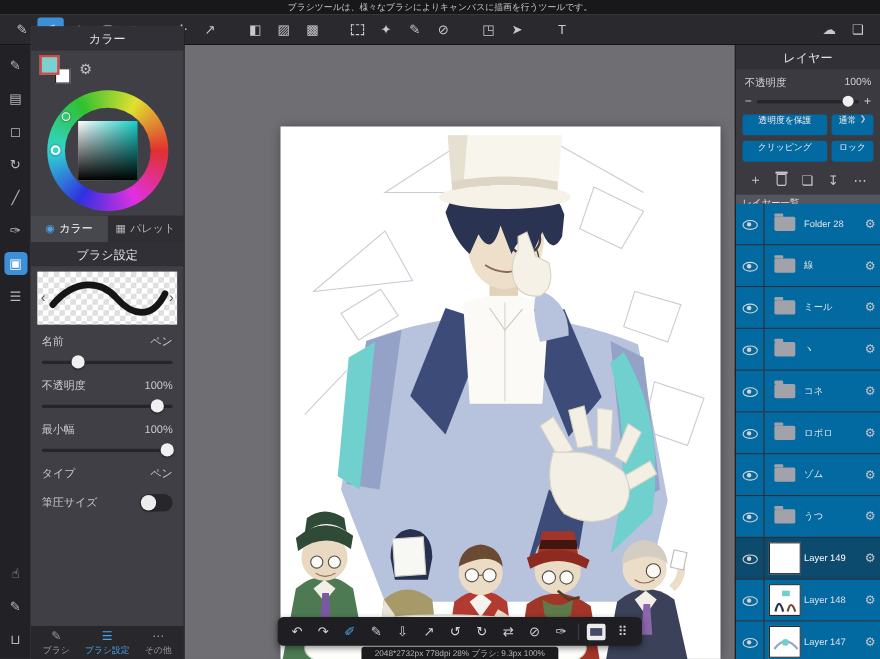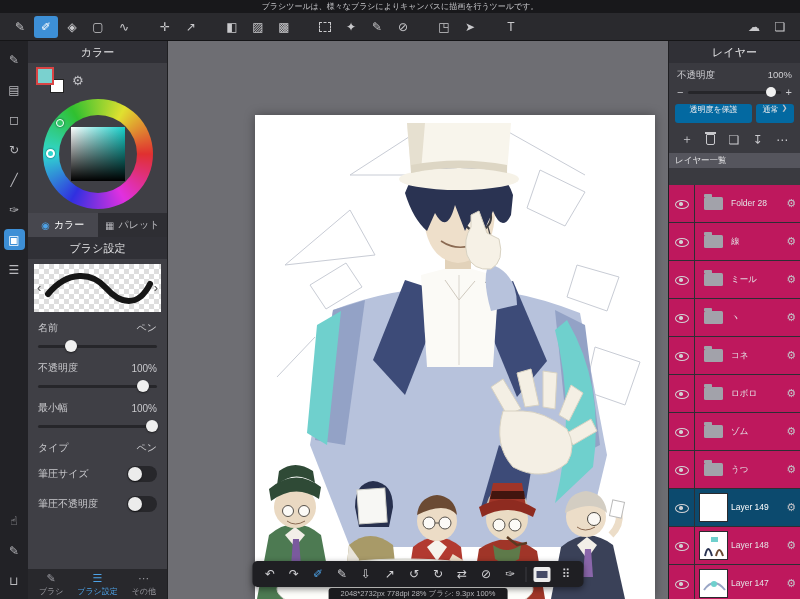--- a/index.html
+++ b/index.html
@@ -21,21 +21,21 @@
 
   
   .left-strip { position:absolute; top:41px; left:0; bottom:0; width:28px; background:#222226;
                 display:flex; flex-direction:column; align-items:center; padding:8px 0; gap:9px; }
   .strip-icon { width:21px; height:21px; display:flex; align-items:center; justify-content:center;
                 color:#b9b9bd; font-size:12px; border-radius:4px; }
   .strip-icon.active { background:#3d8fd6; color:#fff; }
   .strip-spacer { flex:1; }
 
   
-  .left-panel { position:absolute; top:41px; left:28px; bottom:0; width:140px; background:#3f3f45;
+  .left-panel { position:absolute; top:24px; left:28px; bottom:0; width:140px; background:#3f3f45;
                 color:#d6d6d8; border-right:1px solid #1f1f22; }
   .panel-header { height:22px; background:#303036; display:flex; align-items:center; justify-content:center;
                   font-size:11px; color:#e4e4e6; }
   .color-row { display:flex; align-items:center; gap:8px; padding:5px 8px; height:34px; }
   .swatches { position:relative; width:28px; height:26px; }
   .swatch-sub { position:absolute; right:0; bottom:0; width:14px; height:14px; background:#ffffff; border:1px solid #222; }
   .swatch-main { position:absolute; top:0; left:0; width:18px; height:18px; background:#7ad1cf; border:2px solid #d94444; }
   .rgb { flex:1; font-size:8px; line-height:1.3; color:#cfcfd3; }
   .gear { color:#c2c2c6; font-size:13px; }
   .wheel-wrap { display:flex; justify-content:center; padding:2px 0 4px; }
@@ -103,21 +103,21 @@
   .pbtn { flex:1; height:19px; background:#0369a1; border-radius:3px; font-size:8px; color:#ebebee;
           display:flex; align-items:flex-start; justify-content:center; gap:3px; white-space:nowrap; }
   .pbtn .chev { font-size:7px; color:#c5c5ca; }
   .licons { display:flex; align-items:center; justify-content:space-between; padding:3px 12px 5px;
             color:#c9c9cd; font-size:12px; }
   .trash { width:9px; height:11px; border:1.2px solid #c9c9cd; border-radius:1px 1px 2px 2px; position:relative; }
   .trash::before { content:''; position:absolute; top:-3px; left:-2px; right:-2px; height:1.5px; background:#c9c9cd; }
   .list-header { height:15px; background:#55555d; display:flex; align-items:center; padding-left:6px;
                  font-size:8.5px; color:#e6e6e8; }
   .layer-list { position:absolute; top:144px; left:0; right:0; bottom:0; overflow:hidden; }
-  .layer-row { display:flex; align-items:center; height:38px; background:#be185d; border-bottom:1px solid #2e2e34; }
+  .layer-row { display:flex; align-items:center; height:38px; background:#0369a1; border-bottom:1px solid #2e2e34; }
   .layer-row.selected { background:#0c4a6e; }
   .eye-cell { width:26px; height:100%; display:flex; align-items:center; justify-content:center;
               border-right:1px solid #2e2e34; }
   .eye { position:relative; width:14px; height:13px; }
   .eye::before { content:''; position:absolute; left:0; top:2.5px; width:12px; height:7px;
                  border:1.3px solid #d2d2d5; border-radius:50%; }
   .eye::after { content:''; position:absolute; left:4.6px; top:5px; width:3.6px; height:3.6px;
                 background:#d2d2d5; border-radius:50%; }
   .thumb-cell { width:36px; display:flex; align-items:center; justify-content:center; }
   .folder { width:19px; height:13px; background:#a2a2aa; border-radius:1.5px; position:relative; }
@@ -304,24 +304,20 @@
       </div>
     <div class="prow">
         <span>タイプ</span>
         <span>ペン</span>
       </div>
 
     <div class="trow">
         <span>筆圧サイズ</span>
         <div class="toggle"></div>
       </div>
-    <div class="trow">
-        <span>筆圧不透明度</span>
-        <div class="toggle"></div>
-      </div>
 
     <div class="lbtabs">
       <div class="lbtab">
         <span class="ticon">✎</span>
         <span>ブラシ</span>
       </div>
       <div class="lbtab active">
         <span class="ticon">☰</span>
         <span>ブラシ設定</span>
       </div>
@@ -510,20 +506,28 @@
 
     <div class="btn-row">
       <div class="pbtn">
           <span>透明度を保護</span>
         </div>
       <div class="pbtn" style="flex:0 0 38px;">
         <span>通常</span>
         <span class="chev">❯</span>
       </div>
     </div>
+    <div class="btn-row">
+      <div class="pbtn">
+          <span>クリッピング</span>
+        </div>
+      <div class="pbtn" style="flex:0 0 38px;">
+          <span>ロック</span>
+        </div>
+    </div>
 
     <div class="licons">
       <span>＋</span>
       <span class="trash"></span>
       <span>❏</span>
       <span>↧</span>
       <span>⋯</span>
     </div>
 
     <div class="list-header">レイヤー一覧</div>

